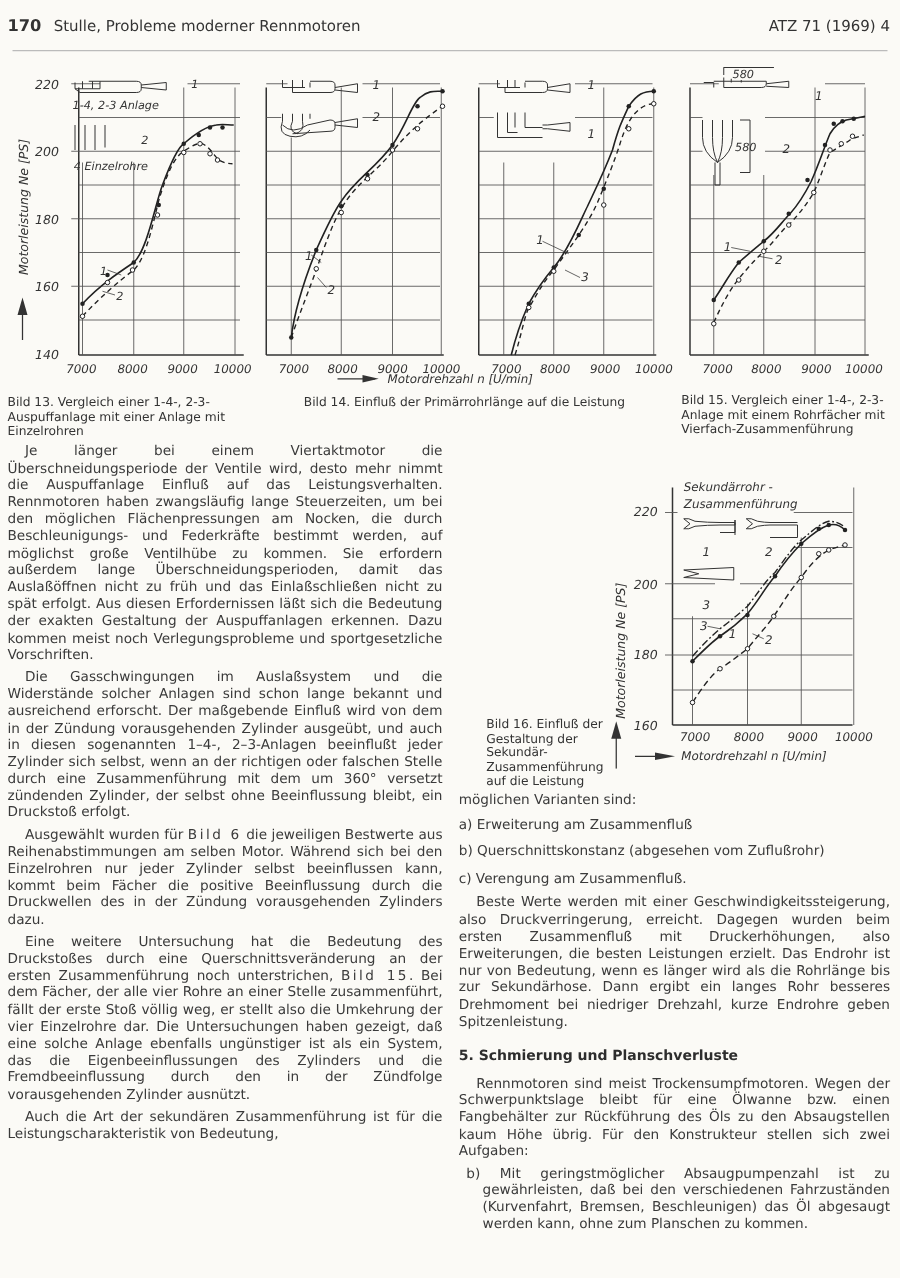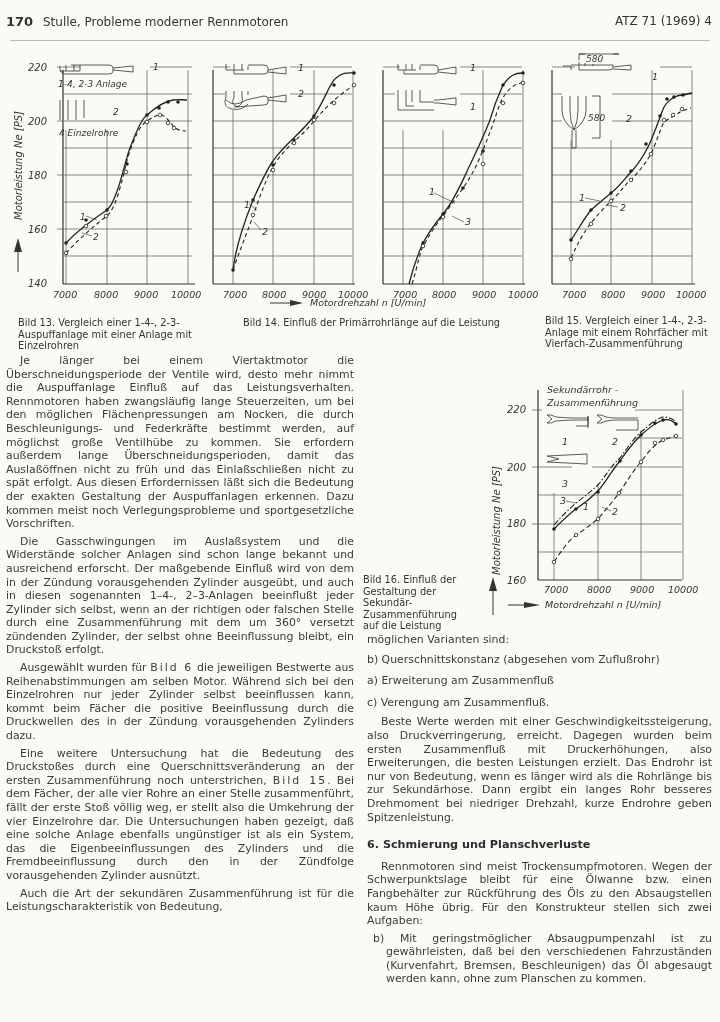--- a/index.html
+++ b/index.html
@@ -293,33 +293,33 @@
     <line x1="585" y1="158" x2="600" y2="161" stroke="#333" stroke-width="0.6"></line>
     <text x="620" y="171" font-size="9.5">2</text>
     <line x1="607" y1="165" x2="618" y2="167" stroke="#333" stroke-width="0.6"></line>
   </g>
 
   <line x1="270" y1="263" x2="300" y2="263" stroke="#333" stroke-width="1"></line>
   <polygon points="290,260 290,266 303,263" fill="#333"></polygon>
   <text x="310" y="266" font-size="9.5">Motordrehzahl  n  [U/min]</text>
 </svg>
 
-<div class="abs caption" style="left:18px;top:317px;width:225px;">Bild 13. Vergleich einer 1-4-, 2-3-Auspuffanlage mit einer Anlage mit Einzelrohren</div>
+<div class="abs caption" style="left:6px;top:317px;width:225px;">Bild 13. Vergleich einer 1-4-, 2-3-Auspuffanlage mit einer Anlage mit Einzelrohren</div>
 <div class="abs caption" style="left:243px;top:317px;width:290px;">Bild 14. Einfluß der Primärrohrlänge auf die Leistung</div>
 <div class="abs caption" style="left:545px;top:299px;width:165px;margin-top:16px;">Bild 15. Vergleich einer 1-4-, 2-3-Anlage mit einem Rohrfächer mit Vierfach-Zusammenführung</div>
 
 <div class="abs col" style="left:6px;top:354px;width:348px;">
   <p>Je länger bei einem Viertaktmotor die Überschneidungsperiode der Ventile wird, desto mehr nimmt die Auspuffanlage Einfluß auf das Leistungsverhalten. Rennmotoren haben zwangsläufig lange Steuerzeiten, um bei den möglichen Flächenpressungen am Nocken, die durch Beschleunigungs- und Federkräfte bestimmt werden, auf möglichst große Ventilhübe zu kommen. Sie erfordern außerdem lange Überschneidungsperioden, damit das Auslaßöffnen nicht zu früh und das Einlaßschließen nicht zu spät erfolgt. Aus diesen Erfordernissen läßt sich die Bedeutung der exakten Gestaltung der Auspuffanlagen erkennen. Dazu kommen meist noch Verlegungsprobleme und sportgesetzliche Vorschriften.</p>
   <p>Die Gasschwingungen im Auslaßsystem und die Widerstände solcher Anlagen sind schon lange bekannt und ausreichend erforscht. Der maßgebende Einfluß wird von dem in der Zündung vorausgehenden Zylinder ausgeübt, und auch in diesen sogenannten 1–4-, 2–3-Anlagen beeinflußt jeder Zylinder sich selbst, wenn an der richtigen oder falschen Stelle durch eine Zusammenführung mit dem um 360° versetzt zündenden Zylinder, der selbst ohne Beeinflussung bleibt, ein Druckstoß erfolgt.</p>
   <p><span>Ausgewählt wurden für </span><span class="sp">Bild 6</span><span> die jeweiligen Bestwerte aus Reihenabstimmungen am selben Motor. Während sich bei den Einzelrohren nur jeder Zylinder selbst beeinflussen kann, kommt beim Fächer die positive Beeinflussung durch die Druckwellen des in der Zündung vorausgehenden Zylinders dazu.</span></p>
   <p><span>Eine weitere Untersuchung hat die Bedeutung des Druckstoßes durch eine Querschnittsveränderung an der ersten Zusammenführung noch unterstrichen, </span><span class="sp">Bild 15</span><span>. Bei dem Fächer, der alle vier Rohre an einer Stelle zusammenführt, fällt der erste Stoß völlig weg, er stellt also die Umkehrung der vier Einzelrohre dar. Die Untersuchungen haben gezeigt, daß eine solche Anlage ebenfalls ungünstiger ist als ein System, das die Eigenbeeinflussungen des Zylinders und die Fremdbeeinflussung durch den in der Zündfolge vorausgehenden Zylinder ausnützt.</span></p>
   <p><span>Auch die Art der sekundären Zusammenführung ist für die Leistungscharakteristik von Bedeutung, </span></p>
 </div>
 
-<div class="abs caption" style="left:363px;top:574px;width:110px;">Bild 16. Einfluß der Gestaltung der Sekundär-Zusammenführung auf die Leistung</div>
+<div class="abs caption" style="left:389px;top:574px;width:110px;">Bild 16. Einfluß der Gestaltung der Sekundär-Zusammenführung auf die Leistung</div>
 
 <svg class="abs" style="left:460px;top:365px" width="260" height="250">
   <text transform="translate(40,210) rotate(-90)" font-size="10">Motorleistung  Ne  [PS]</text>
   <line x1="33" y1="250" x2="33" y2="218" stroke="#333" stroke-width="1"></line>
   <polygon points="29,226 37,226 33,212" fill="#333"></polygon>
   <line x1="78" y1="25" x2="78" y2="215" stroke="#333" stroke-width="1.2"></line>
   <line x1="78" y1="215" x2="222" y2="215" stroke="#333" stroke-width="1.2"></line>
   <g stroke="#555" stroke-width="0.7">
     <line x1="72" y1="45" x2="82" y2="45"></line>
       <line x1="175" y1="45" x2="222" y2="45"></line>
@@ -384,20 +384,20 @@
     </g>
   <text x="100" y="139" font-size="9.5">3</text>
   <line x1="106" y1="136" x2="116" y2="138" stroke="#333" stroke-width="0.6"></line>
   <text x="123" y="145" font-size="9.5">1</text>
   <text x="152" y="150" font-size="9.5">2</text>
   <line x1="142" y1="142" x2="151" y2="146" stroke="#333" stroke-width="0.6"></line>
 </svg>
 
 <div class="abs col" style="left:367px;top:633px;width:345px;">
   <p style="text-indent:0;margin-bottom:6px;">möglichen Varianten sind:</p>
+  <p class="list" style="margin-bottom:8px;">a)  Erweiterung am Zusammenfluß</p>
   <p class="list" style="margin-bottom:8px;">b)  Querschnittskonstanz (abgesehen vom Zuflußrohr)</p>
-  <p class="list" style="margin-bottom:8px;">a)  Erweiterung am Zusammenfluß</p>
   <p class="list" style="margin-bottom:6px;">c)  Verengung am Zusammenfluß.</p>
   <p style="margin-bottom:14px;">Beste Werte werden mit einer Geschwindigkeitssteigerung, also Druckverringerung, erreicht. Dagegen wurden beim ersten Zusammenfluß mit Druckerhöhungen, also Erweiterungen, die besten Leistungen erzielt. Das Endrohr ist nur von Bedeutung, wenn es länger wird als die Rohrlänge bis zur Sekundärhose. Dann ergibt ein langes Rohr besseres Drehmoment bei niedriger Drehzahl, kurze Endrohre geben Spitzenleistung.</p>
-  <h2>6. Schmierung und Planschverluste</h2>
+  <h2>5. Schmierung und Planschverluste</h2>
   <p>Rennmotoren sind meist Trockensumpfmotoren. Wegen der Schwerpunktslage bleibt für eine Ölwanne bzw. einen Fangbehälter zur Rückführung des Öls zu den Absaugstellen kaum Höhe übrig. Für den Konstrukteur stellen sich zwei Aufgaben:</p>
   <p class="hang">b)  Mit geringstmöglicher Absaugpumpenzahl ist zu gewährleisten, daß bei den verschiedenen Fahrzuständen (Kurvenfahrt, Bremsen, Beschleunigen) das Öl abgesaugt werden kann, ohne zum Planschen zu kommen.</p>
 </div>
 
 </body></html>

